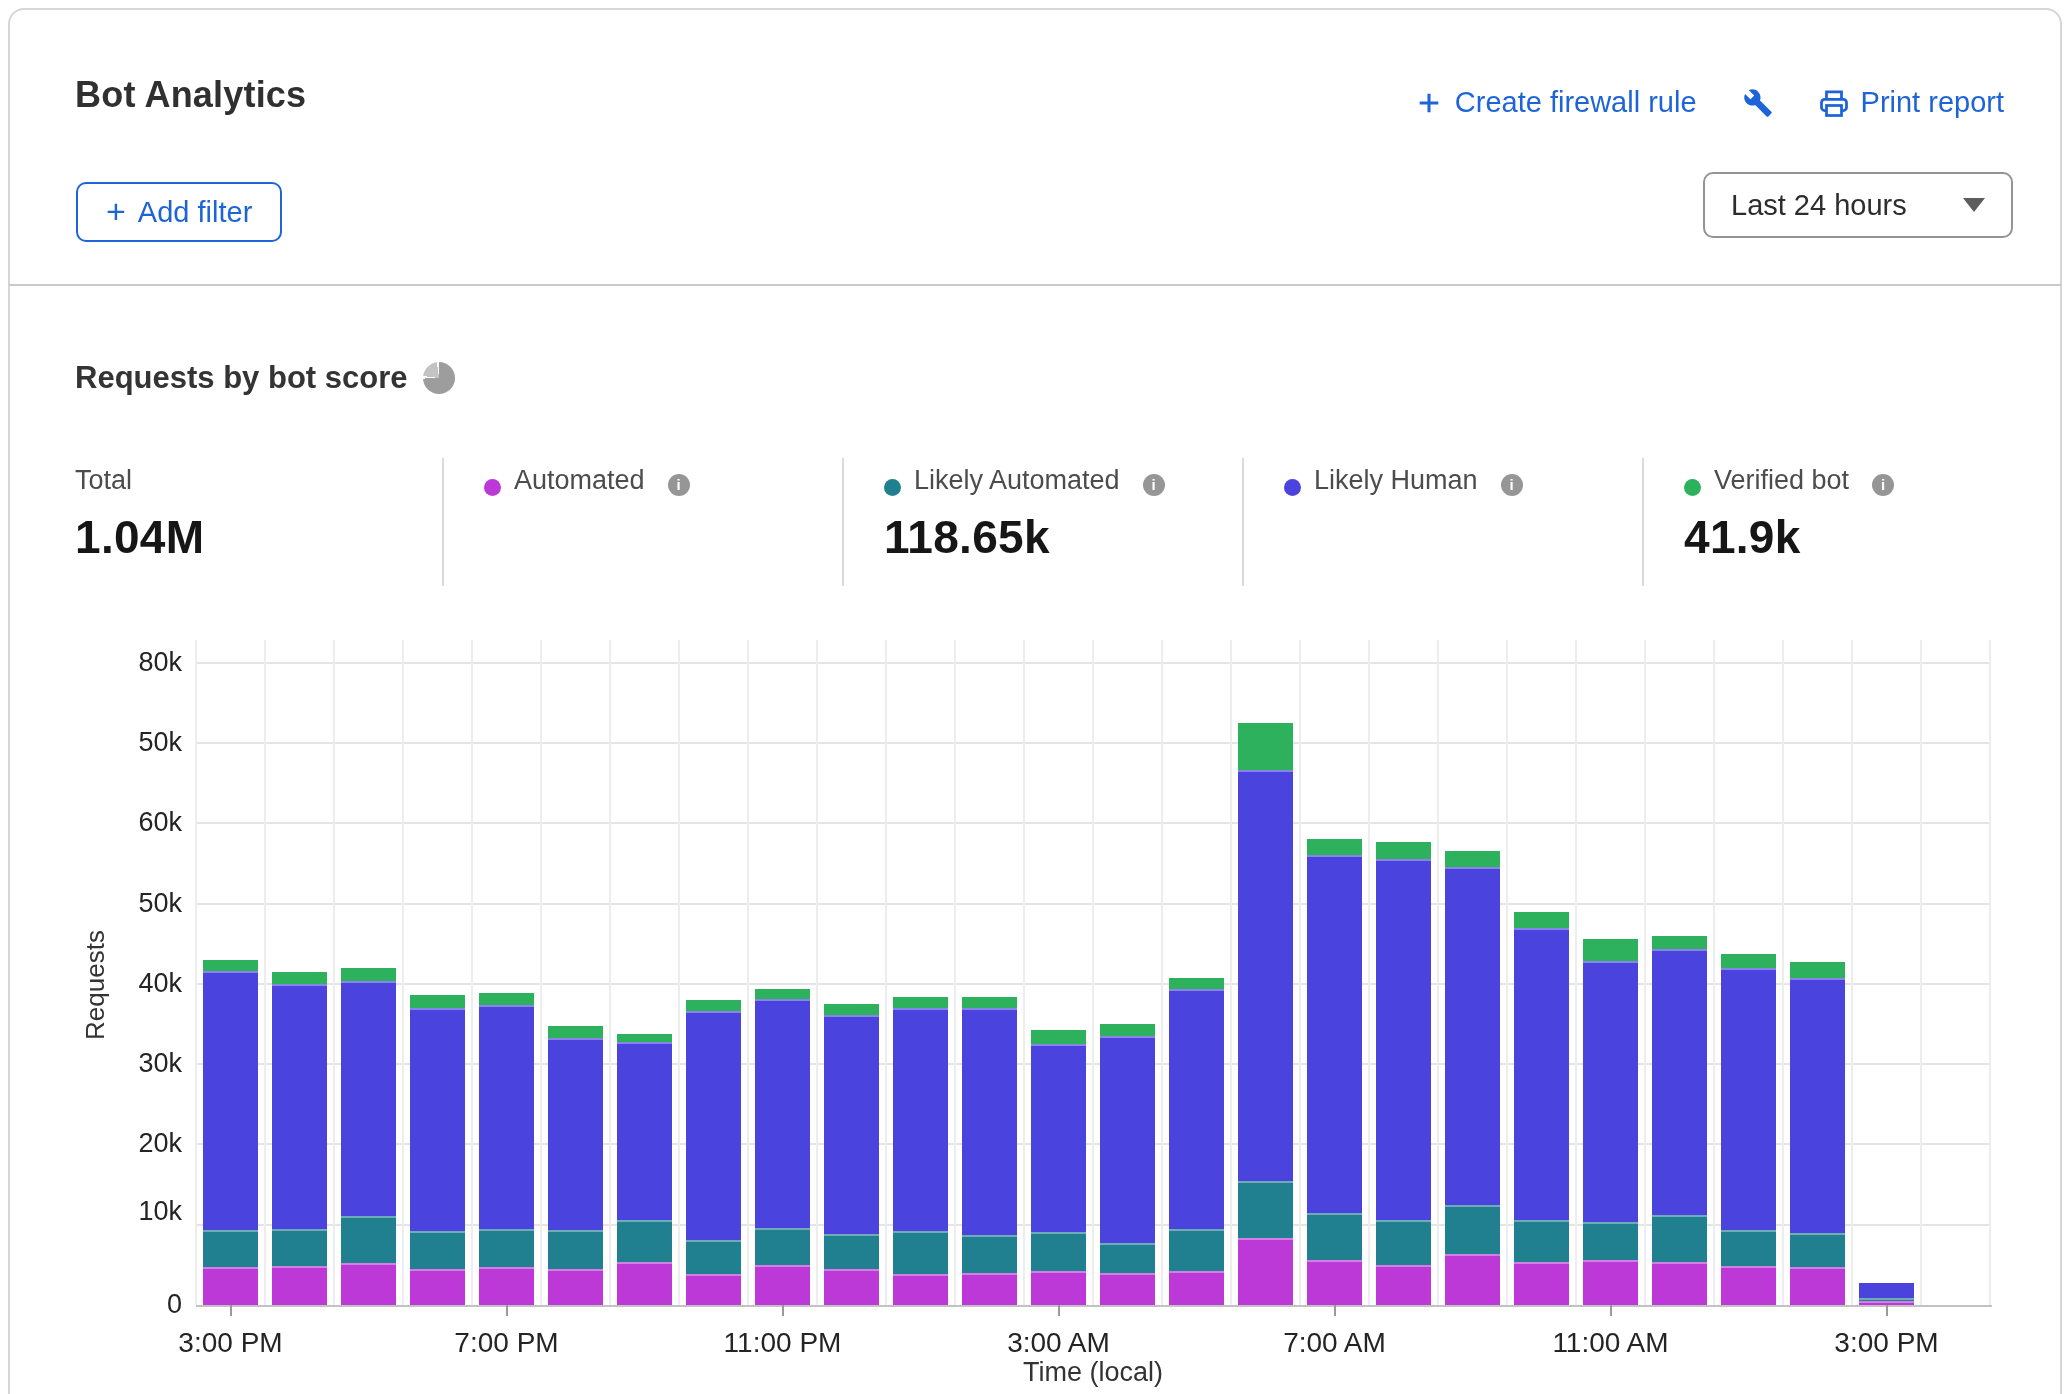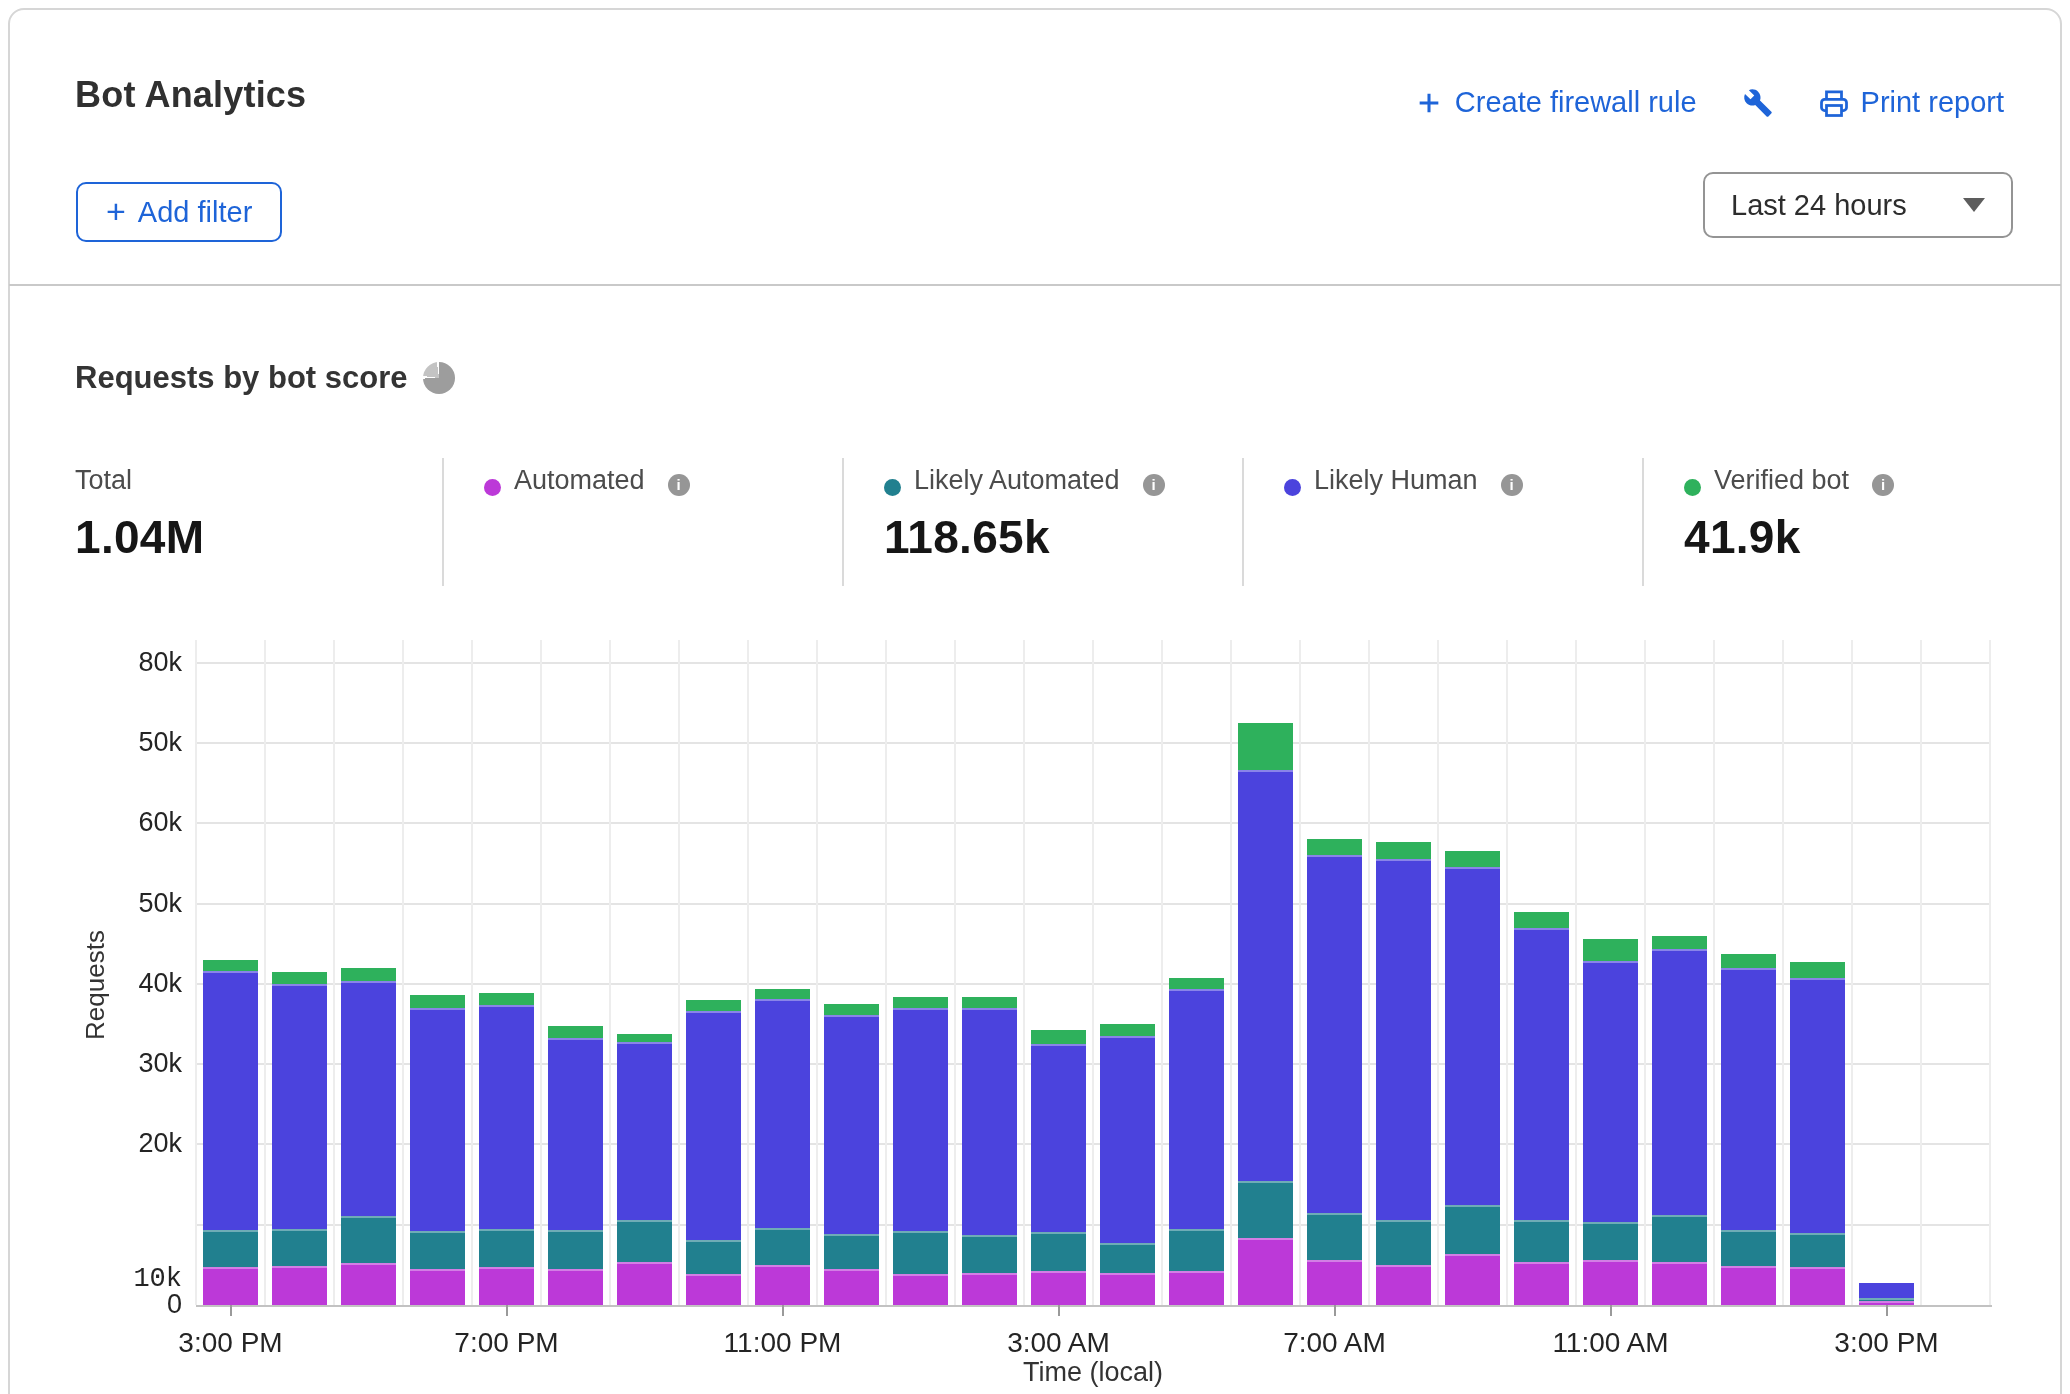--- a/index.html
+++ b/index.html
@@ -191,21 +191,21 @@
         <div class="stat-value">41.9k</div>
       </div>
     </div>
 
   <div id="chart">
     <div id="y-axis-title">Requests</div>
     <div id="x-axis-title">Time (local)</div>
     <div id="axis-baseline"></div>
   <div class="y-tick-label" style="top: 1289px;">0</div>
       <div class="gridline-h" style="top: 1223.71px;"></div>
-      <div class="y-tick-label" style="top: 1264px; font-family: Liberation Mono, monospace;">10k</div>
+      <div class="y-tick-label" style="top: 1196px;">10k</div>
       <div class="gridline-h" style="top: 1143.42px;"></div>
       <div class="y-tick-label" style="top: 1128.42px;">20k</div>
       <div class="gridline-h" style="top: 1063.14px;"></div>
       <div class="y-tick-label" style="top: 1048.14px;">30k</div>
       <div class="gridline-h" style="top: 982.85px;"></div>
       <div class="y-tick-label" style="top: 967.85px;">40k</div>
       <div class="gridline-h" style="top: 902.562px;"></div>
       <div class="y-tick-label" style="top: 887.562px;">50k</div>
       <div class="gridline-h" style="top: 822.275px;"></div>
       <div class="y-tick-label" style="top: 807.275px;">60k</div>

